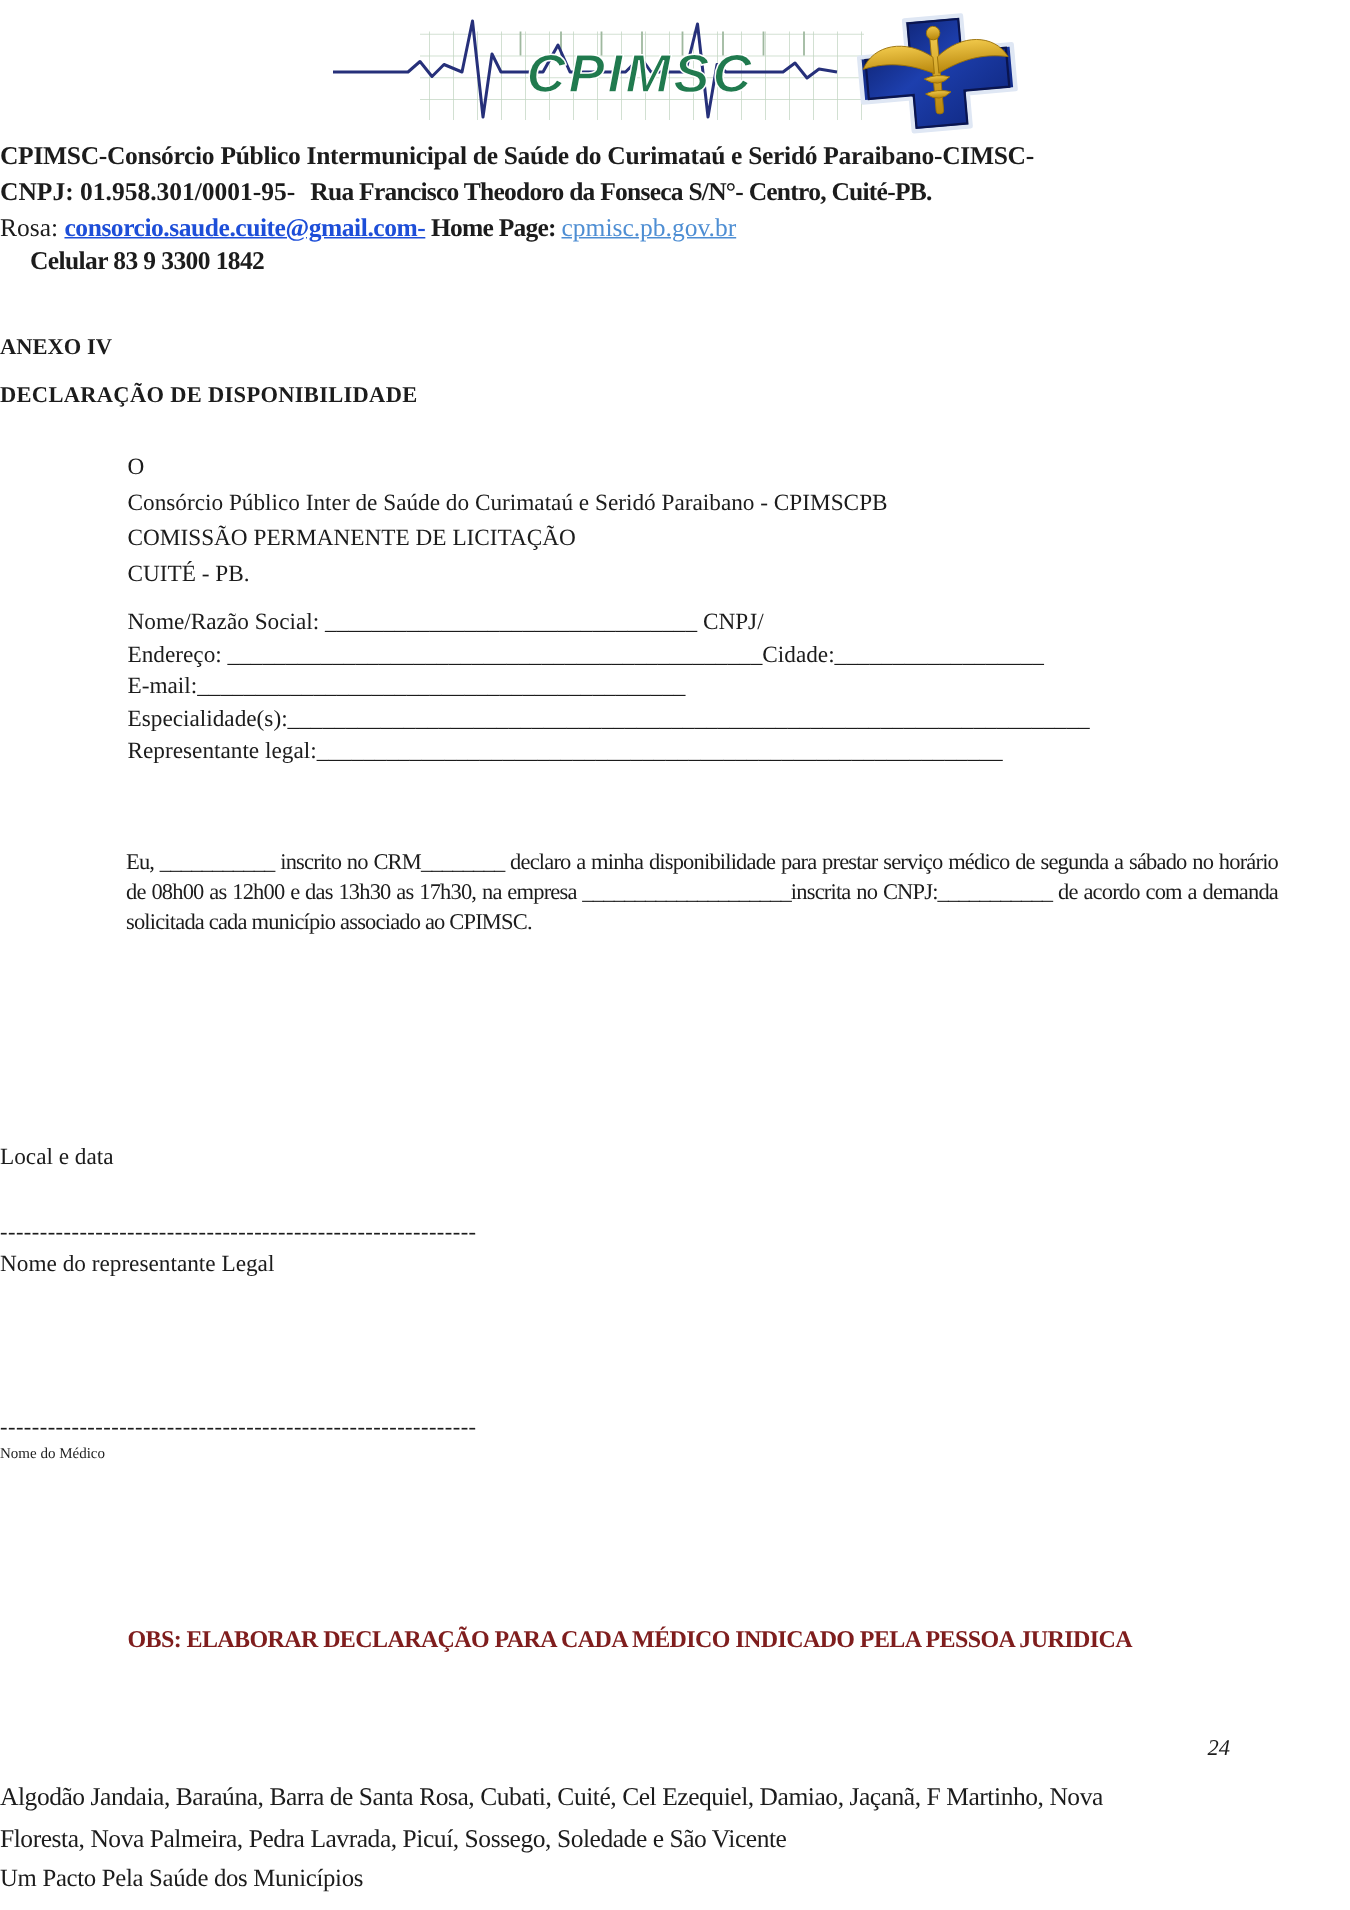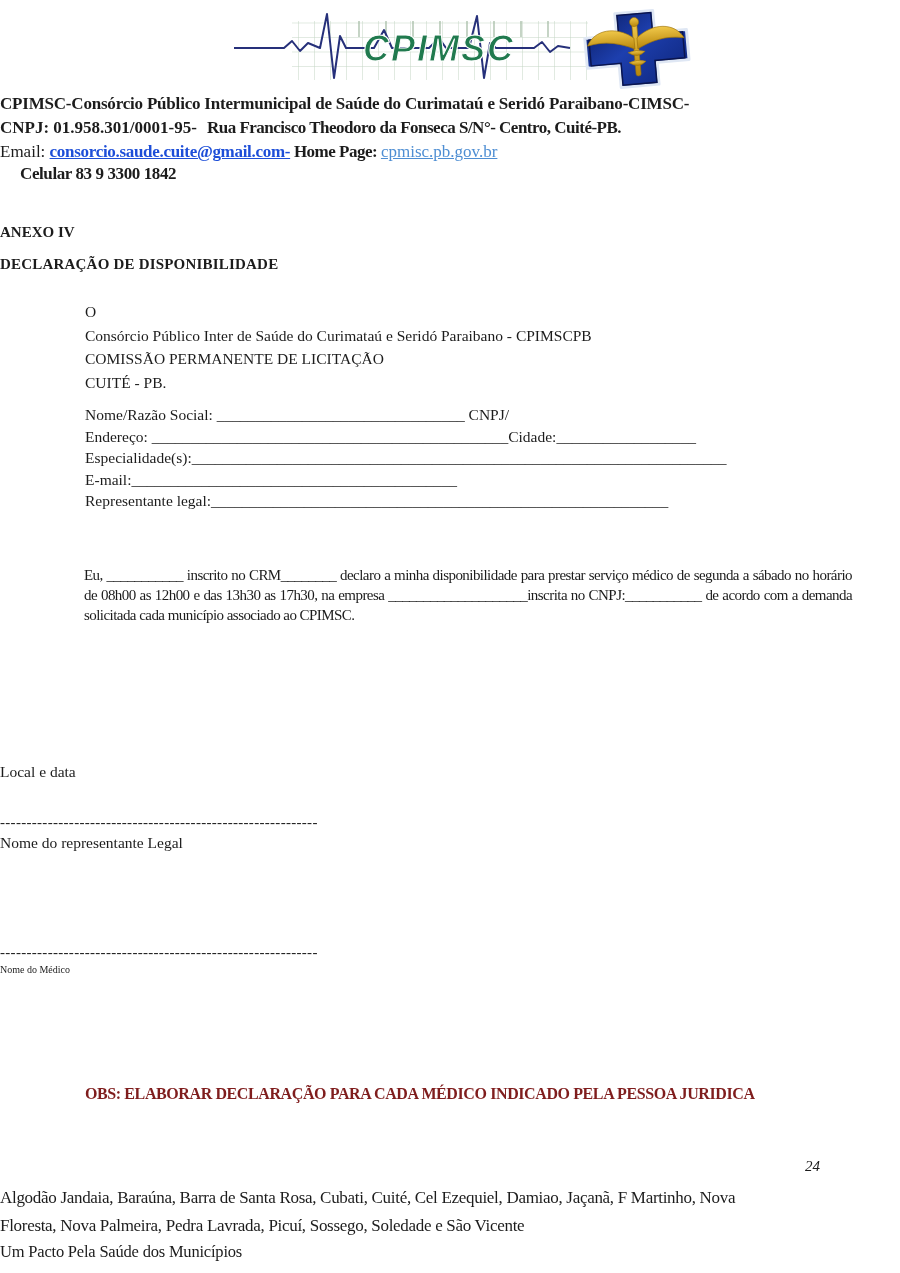--- a/index.html
+++ b/index.html
@@ -7,21 +7,21 @@
     position:relative; width:900px; height:1273px; margin:0 auto;
     background:#ffffff; overflow:hidden;
     font-family:"Liberation Serif", serif; color:#1c1c1c;
   }
   .abs { position:absolute; }
   .center { left:0; right:0; }
   .bold { font-weight:bold; }
   .condensed { letter-spacing:-0.5px; }
 
   
-  .logo { top:8px; left:234px; width:460px; height:82px; }
+  .logo { top:8px; left:222px; width:460px; height:82px; }
   .hline { font-size:17px; line-height:24px; }
   .hline1 { top:92px; font-weight:bold; letter-spacing:-0.2px; }
   .hline2 { top:116px; }
   .hline3 { top:140px; }
   .hline4 { top:162px; font-weight:bold; letter-spacing:-0.4px;padding-left:20px; }
   .gap { display:inline-block; width:10px; }
   .email-link { color:#1d4ed8; font-weight:bold; text-decoration:underline; letter-spacing:-0.3px; }
   .homepage-link { color:#4e8ed3; text-decoration:underline; }
 
   
@@ -107,40 +107,40 @@
     </svg>
   </div>
 
   <div class="abs center hline hline1">CPIMSC-Consórcio Público Intermunicipal de Saúde do Curimataú e Seridó Paraibano-CIMSC-</div>
 
   <div class="abs center hline hline2">
     <span class="bold">CNPJ: 01.958.301/0001-95-</span><span class="gap"></span><span class="bold condensed">Rua Francisco Theodoro da Fonseca S/N°- Centro, Cuité-PB.</span>
   </div>
 
   <div class="abs center hline hline3">
-    <span>Email: </span><a href="#" class="email-link">consorcio.saude.cuite@gmail.com-</a><span class="bold condensed"> Home Page: </span><a href="#" class="homepage-link">cpmisc.pb.gov.br</a>
+    <span>Rosa: </span><a href="#" class="email-link">consorcio.saude.cuite@gmail.com-</a><span class="bold condensed"> Home Page: </span><a href="#" class="homepage-link">cpmisc.pb.gov.br</a>
   </div>
 
   <div class="abs center hline hline4">Celular 83 9 3300 1842</div>
 
   <div class="abs center anexo-title">ANEXO IV</div>
   <div class="abs center doc-title">DECLARAÇÃO DE DISPONIBILIDADE</div>
 
   <div class="abs addressee">
     <div>O</div>
     <div>Consórcio Público Inter de Saúde do Curimataú e Seridó Paraibano - CPIMSCPB</div>
     <div>COMISSÃO PERMANENTE DE LICITAÇÃO</div>
     <div>CUITÉ - PB.</div>
   </div>
 
   <div class="abs form-block">
     <div>Nome/Razão Social: ________________________________ CNPJ/</div>
     <div>Endereço: ______________________________________________Cidade:__________________</div>
+    <div>E-mail:__________________________________________</div>
     <div>Especialidade(s):_____________________________________________________________________</div>
-    <div>E-mail:__________________________________________</div>
     <div>Representante legal:___________________________________________________________</div>
   </div>
 
   <div class="abs declaration">Eu, ___________ inscrito no CRM________ declaro a minha disponibilidade para prestar serviço médico de segunda a sábado no horário de 08h00 as 12h00 e das 13h30 as 17h30, na empresa ____________________inscrita no CNPJ:___________ de acordo com a demanda solicitada cada município associado ao CPIMSC.</div>
 
   <div class="abs center local-data">Local e data</div>
 
   <div class="abs center sig-dashes-1">------------------------------------------------------------</div>
   <div class="abs center sig-label-1">Nome do representante Legal</div>
 

